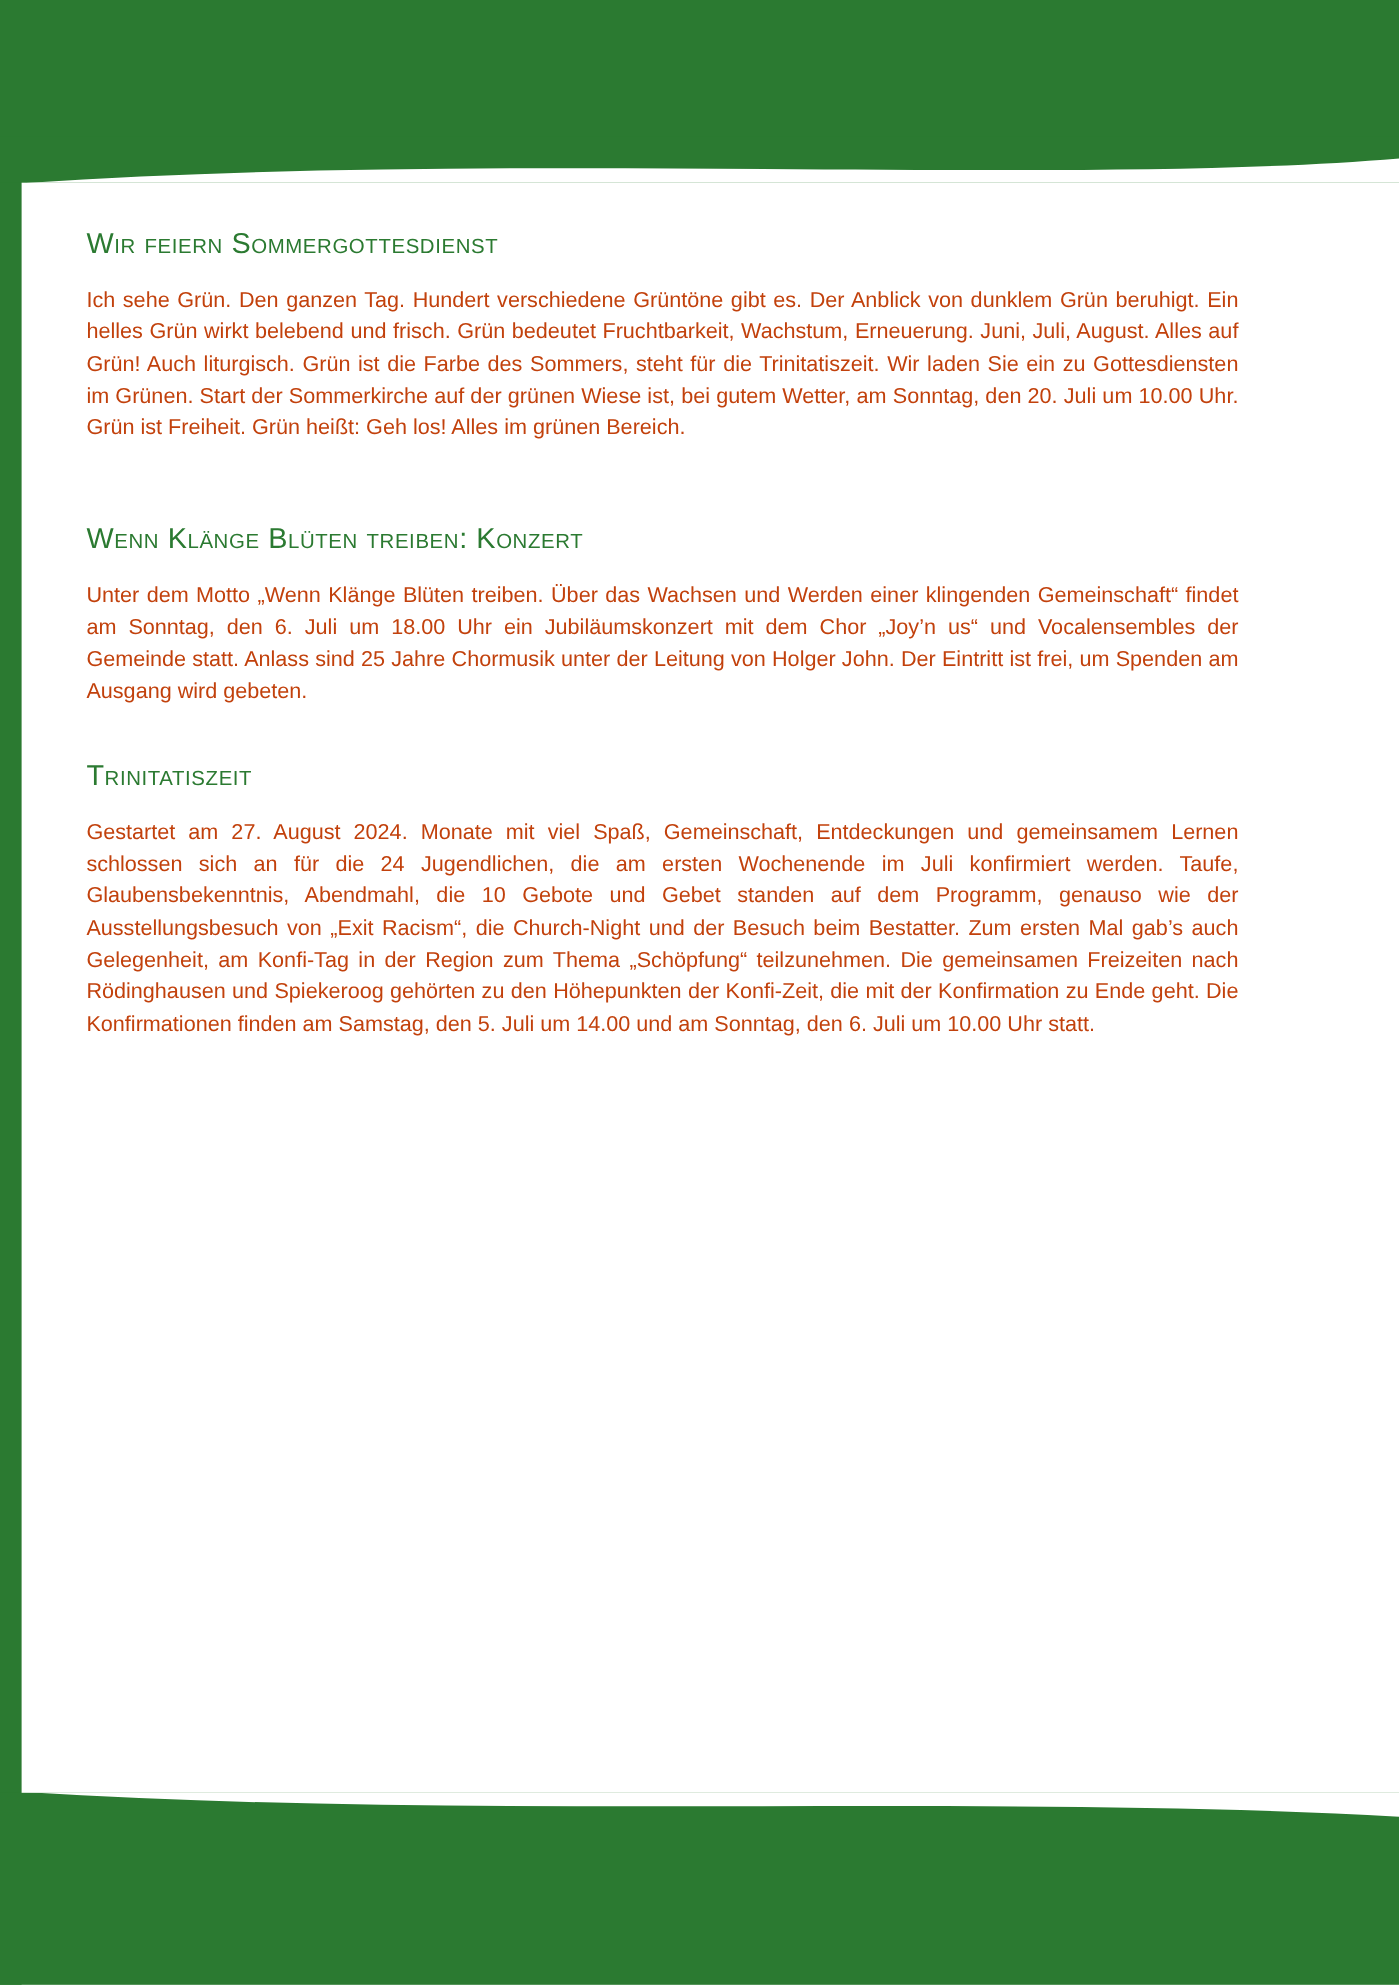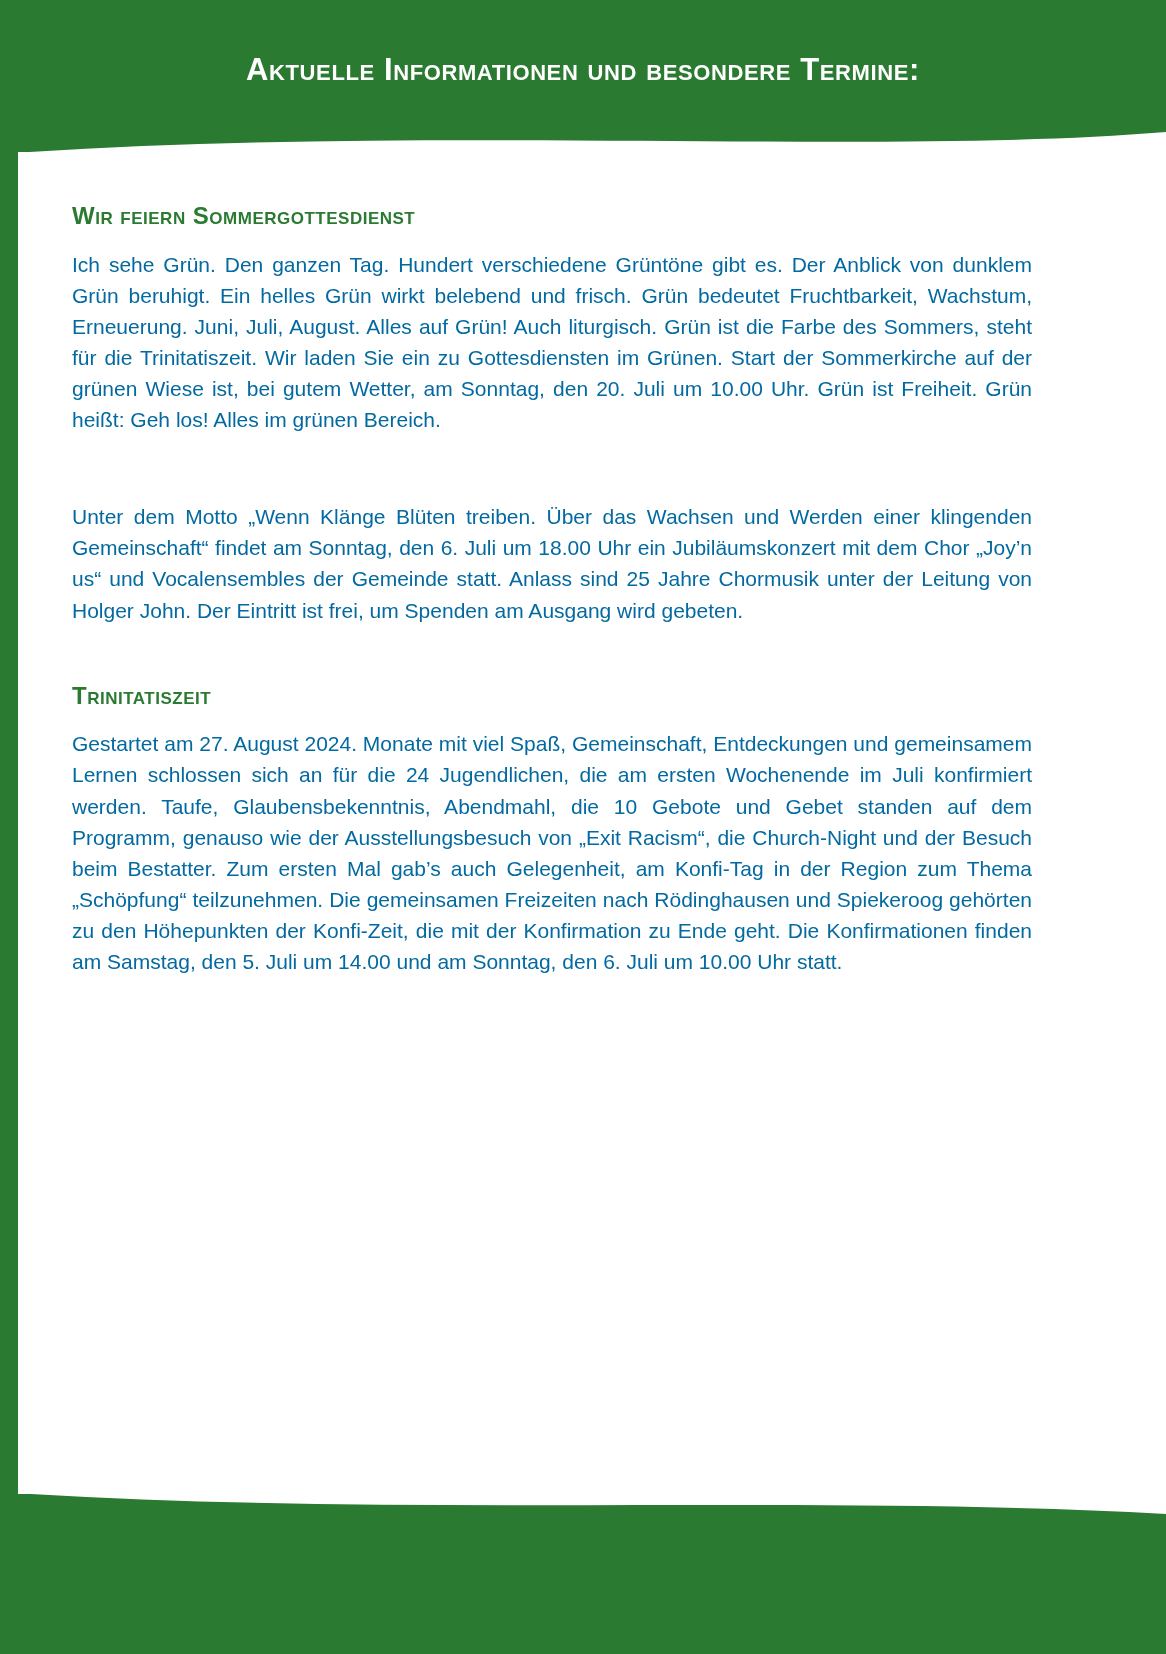--- a/index.html
+++ b/index.html
@@ -96,65 +96,65 @@
   .section {
     margin-bottom: 34px;
   }
   .section:last-child {
     margin-bottom: 0;
   }
 
   .section-heading {
     color: #2b7a31;
     font-size: 24px;
-    font-weight: bold;
+    font-weight: normal;
     font-variant: small-caps;
     letter-spacing: 0.5px;
-    margin: 12px 0 18px 0;
+    margin: 0 0 18px 0;
     line-height: 1.2;
   }
 
   .section-body {
-    font-size: 21px;
+    font-size: 18px;
     line-height: 1.48;
     text-align: justify;
     text-justify: inter-word;
-    color: #0369a1;
+    color: #c2410c;
     margin: 0;
     hyphens: manual;
   }
 
   .spacer-lg { height: 32px; }
   .spacer-md { height: 10px; }
 </style>
 </head>
 <body>
 
 <div class="page">
 
   <div class="left-stripe"></div>
 
   <div class="header-band">
     <svg class="wave" viewBox="0 0 1166 40" preserveAspectRatio="none">
       <path d="M0,0 L1166,0 L1166,18 C880,42 420,10 0,40 Z" fill="#2b7a31"></path>
       <path d="M0,40 C420,10 880,42 1166,18 L1166,40 Z" fill="#ffffff"></path>
     </svg>
-    <div class="header-title">Aktuelle Informationen und besondere Termine:</div>
   </div>
 
   <div class="content">
 
     <div class="section">
       <h2 class="section-heading">Wir feiern Sommergottesdienst</h2>
       <p class="section-body">Ich sehe Grün. Den ganzen Tag. Hundert verschiedene Grüntöne gibt es. Der Anblick von dunklem Grün beruhigt. Ein helles Grün wirkt belebend und frisch. Grün bedeutet Fruchtbarkeit, Wachstum, Erneuerung. Juni, Juli, August. Alles auf Grün! Auch liturgisch. Grün ist die Farbe des Sommers, steht für die Trinitatiszeit. Wir laden Sie ein zu Gottesdiensten im Grünen. Start der Sommerkirche auf der grünen Wiese ist, bei gutem Wetter, am Sonntag, den 20. Juli um 10.00 Uhr. Grün ist Freiheit. Grün heißt: Geh los! Alles im grünen Bereich.</p>
     </div>
 
     <div class="spacer-lg"></div>
 
     <div class="section">
+      <h2 class="section-heading">Wenn Klänge Blüten treiben: Konzert</h2>
       <p class="section-body">Unter dem Motto „Wenn Klänge Blüten treiben. Über das Wachsen und Werden einer klingenden Gemeinschaft“ findet am Sonntag, den 6. Juli um 18.00 Uhr ein Jubiläumskonzert mit dem Chor „Joy’n us“ und Vocalensembles der Gemeinde statt. Anlass sind 25 Jahre Chormusik unter der Leitung von Holger John. Der Eintritt ist frei, um Spenden am Ausgang wird gebeten.</p>
     </div>
 
     <div class="spacer-md"></div>
 
     <div class="section">
       <h2 class="section-heading">Trinitatiszeit</h2>
       <p class="section-body">Gestartet am 27. August 2024. Monate mit viel Spaß, Gemeinschaft, Entdeckungen und gemeinsamem Lernen schlossen sich an für die 24 Jugendlichen, die am ersten Wochenende im Juli konfirmiert werden. Taufe, Glaubensbekenntnis, Abendmahl, die 10 Gebote und Gebet standen auf dem Programm, genauso wie der Ausstellungsbesuch von „Exit Racism“, die Church-Night und der Besuch beim Bestatter. Zum ersten Mal gab’s auch Gelegenheit, am Konfi-Tag in der Region zum Thema „Schöpfung“ teilzunehmen. Die gemeinsamen Freizeiten nach Rödinghausen und Spiekeroog gehörten zu den Höhepunkten der Konfi-Zeit, die mit der Konfirmation zu Ende geht. Die Konfirmationen finden am Samstag, den 5. Juli um 14.00 und am Sonntag, den 6. Juli um 10.00 Uhr statt.</p>
     </div>
 

